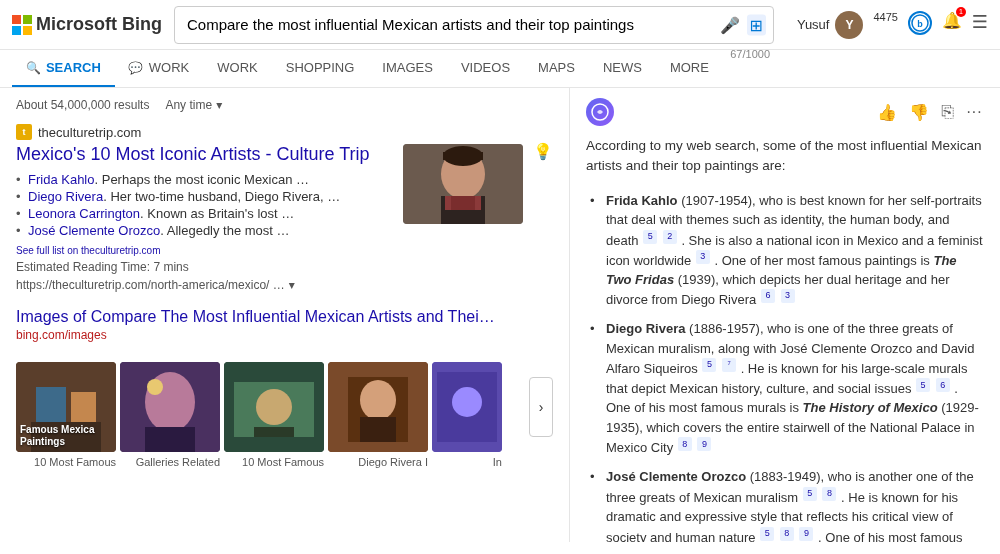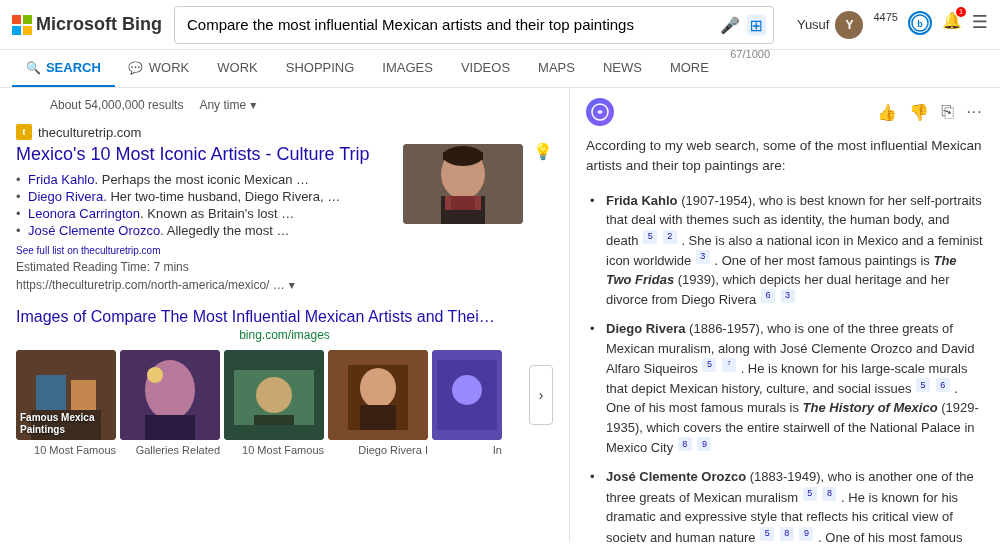--- a/index.html
+++ b/index.html
@@ -151,21 +151,20 @@
       padding: 10px 16px;
       border-right: 1px solid #e5e5e5;
     }
     .results-meta {
       font-size: 12px;
       color: #555;
       display: flex;
       align-items: center;
       gap: 16px;
       margin-bottom: 12px;
-      margin-left: 34px;
     }
     .time-filter {
       display: flex;
       align-items: center;
       gap: 4px;
       cursor: pointer;
       color: #555;
     }
 
     
@@ -227,21 +226,21 @@
     }
     .bullet-list li a { color: #1a0dab; text-decoration: none; }
     .see-full-list { color: #1a0dab; font-size: 10px; display: block; margin-bottom: 4px; text-decoration: none; }
     .reading-time { font-size: 12px; color: #555; margin-bottom: 4px; }
     .url-line { font-size: 12px; color: #555; display: flex; align-items: center; gap: 4px; }
     .lightbulb-icon { font-size: 16px; color: #888; }
 
     
     .images-section { margin-top: 8px; }
     .images-title { font-size: 16px; color: #1a0dab; margin-bottom: 2px; cursor: pointer; }
-    .images-source { font-size: 12px; color: #15803d; margin-bottom: 8px; text-align: center; }
+    .images-source { font-size: 12px; color: #b91c1c; margin-bottom: 20px; }
     .images-grid {
       display: flex;
       gap: 4px;
       position: relative;
     }
     .img-thumb {
       width: 80px;
       height: 80px;
       border-radius: 4px;
       overflow: hidden;

